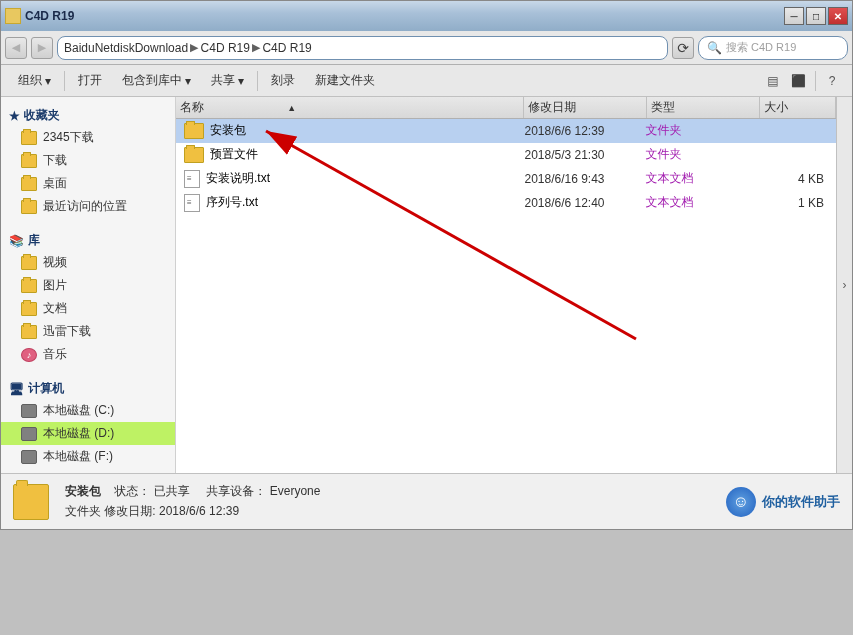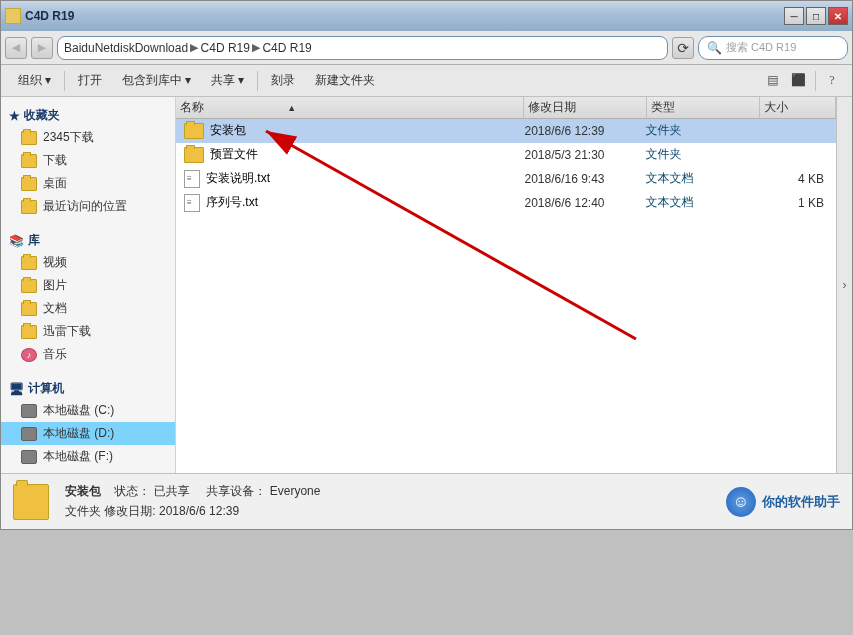--- a/index.html
+++ b/index.html
@@ -140,21 +140,20 @@
     
     .toolbar {
       height: 32px;
       background: #e8e8e8;
       border-bottom: 1px solid #c0c0c0;
       display: flex;
       align-items: center;
       padding: 0 8px;
       gap: 2px;
       flex-shrink: 0;
-      font-family: Liberation Serif, serif;
     }
     .toolbar-btn {
       height: 26px;
       padding: 0 8px;
       background: transparent;
       border: 1px solid transparent;
       border-radius: 3px;
       cursor: pointer;
       font-size: 12px;
       color: #333;
@@ -207,21 +206,21 @@
     }
     .sidebar-item {
       display: flex;
       align-items: center;
       gap: 6px;
       padding: 3px 8px 3px 20px;
       cursor: pointer;
       font-size: 12px;
       color: #333;
     }
-    .sidebar-item.active { background: #7dd3fc; }
+    .sidebar-item.active { background: #bef264; }
     .folder-icon {
       width: 16px;
       height: 14px;
       background: #f0c040;
       border: 1px solid #c0a020;
       border-radius: 1px;
       display: flex;
       align-items: center;
       justify-content: center;
       flex-shrink: 0;
@@ -277,21 +276,21 @@
     }
     .file-row.selected { background: #b8d0f0; }
     .file-name-cell {
       width: 370px;
       display: flex;
       align-items: center;
       gap: 6px;
       padding-left: 4px;
     }
     .file-date-cell { width: 130px; font-size: 12px; color: #333; }
-    .file-type-cell { width: 120px; font-size: 12px; color: #0c4a6e; }
+    .file-type-cell { width: 120px; font-size: 12px; color: #a21caf; }
     .file-size-cell { width: 80px; font-size: 12px; color: #333; text-align: right; padding-right: 8px; }
     .file-icon-folder {
       width: 20px;
       height: 16px;
       background: #f0c040;
       border: 1px solid #c0a020;
       border-radius: 1px;
       position: relative;
       flex-shrink: 0;
     }

